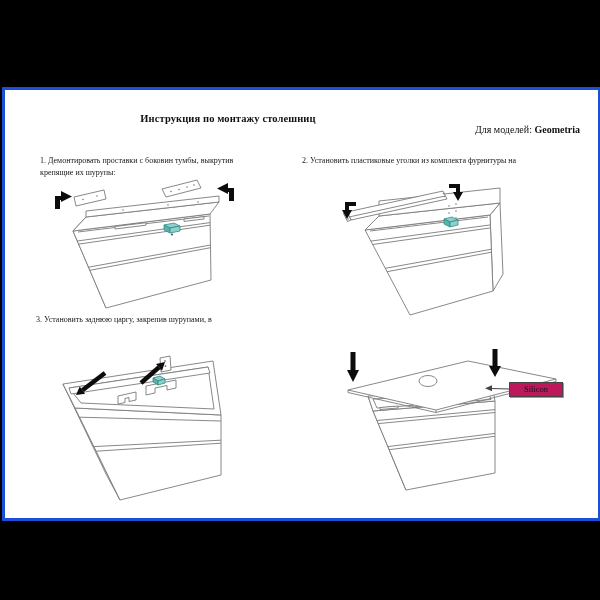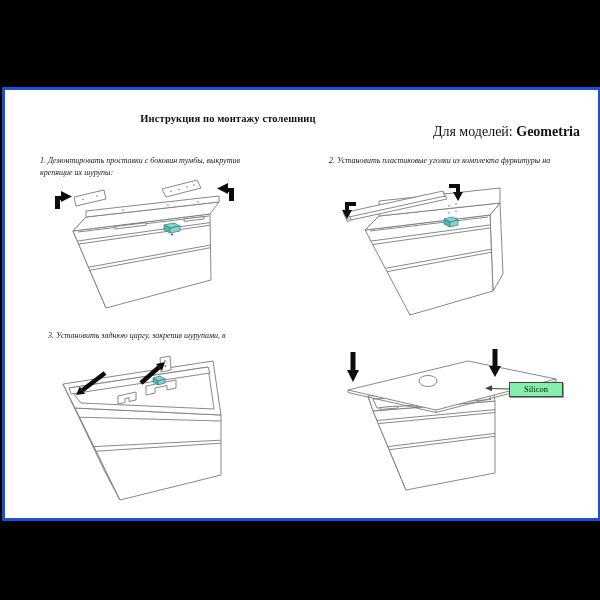--- a/index.html
+++ b/index.html
@@ -9,46 +9,46 @@
   }
   .page{
     position:absolute;left:2px;top:87px;width:593px;height:428px;
     background:#ffffff;border:3px solid #1d4ed8;
   }
   .title{
     position:absolute;left:98px;top:23px;width:250px;text-align:center;
     font-size:10.5px;font-weight:bold;color:#111;letter-spacing:.1px;
   }
   .models{
-    position:absolute;right:18px;top:34px;font-size:14px;color:#111;white-space:nowrap;
+    position:absolute;right:18px;top:34px;font-size:10px;color:#111;white-space:nowrap;
   }
   .models b{font-weight:bold;}
   .step{
     position:absolute;font-size:8px;line-height:11.5px;color:#161616;
   }
-  .step div{white-space:nowrap;font-style:italic;}
+  .step div{white-space:nowrap;}
   .s1{left:35px;top:65px;}
-  .s2{left:324px;top:65px;}
-  .s3{left:31px;top:240px;margin-left:12px;}
+  .s2{left:297px;top:65px;}
+  .s3{left:31px;top:224px;}
   .s4{left:301px;top:240px;}
   svg{position:absolute;overflow:visible;}
   .svg1{left:43px;top:85px;}
   .svg2{left:318px;top:88px;}
   .svg3{left:43px;top:261px;}
   .svg4{left:313px;top:258px;}
   .fw{fill:#ffffff;stroke:#7b7b7b;stroke-width:0.9;stroke-linejoin:round;}
   .ln{fill:none;stroke:#7b7b7b;stroke-width:0.9;}
   .dot{fill:#7b7b7b;stroke:none;}
   .arw{fill:#0c0c0c;stroke:none;}
   .arwl{stroke:#0c0c0c;stroke-width:4.5;fill:none;}
   .teal{fill:#8ed1cc;stroke:#2e8b87;stroke-width:0.8;stroke-linejoin:round;}
   .teald{fill:#5ab3ae;stroke:#2e8b87;stroke-width:0.8;stroke-linejoin:round;}
   .silicon-label{
     position:absolute;left:504px;top:292px;width:52px;height:13px;
-    background:#86efac;border:1px solid #444;box-shadow:1px 1px 0 #999;
+    background:#be185d;border:1px solid #444;box-shadow:1px 1px 0 #999;
     font-size:8.5px;line-height:13px;text-align:center;color:#111;z-index:5;
   }
 </style>
 </head>
 <body>
 
 <div class="page">
 
   <div class="title">Инструкция по монтажу столешниц</div>
 

